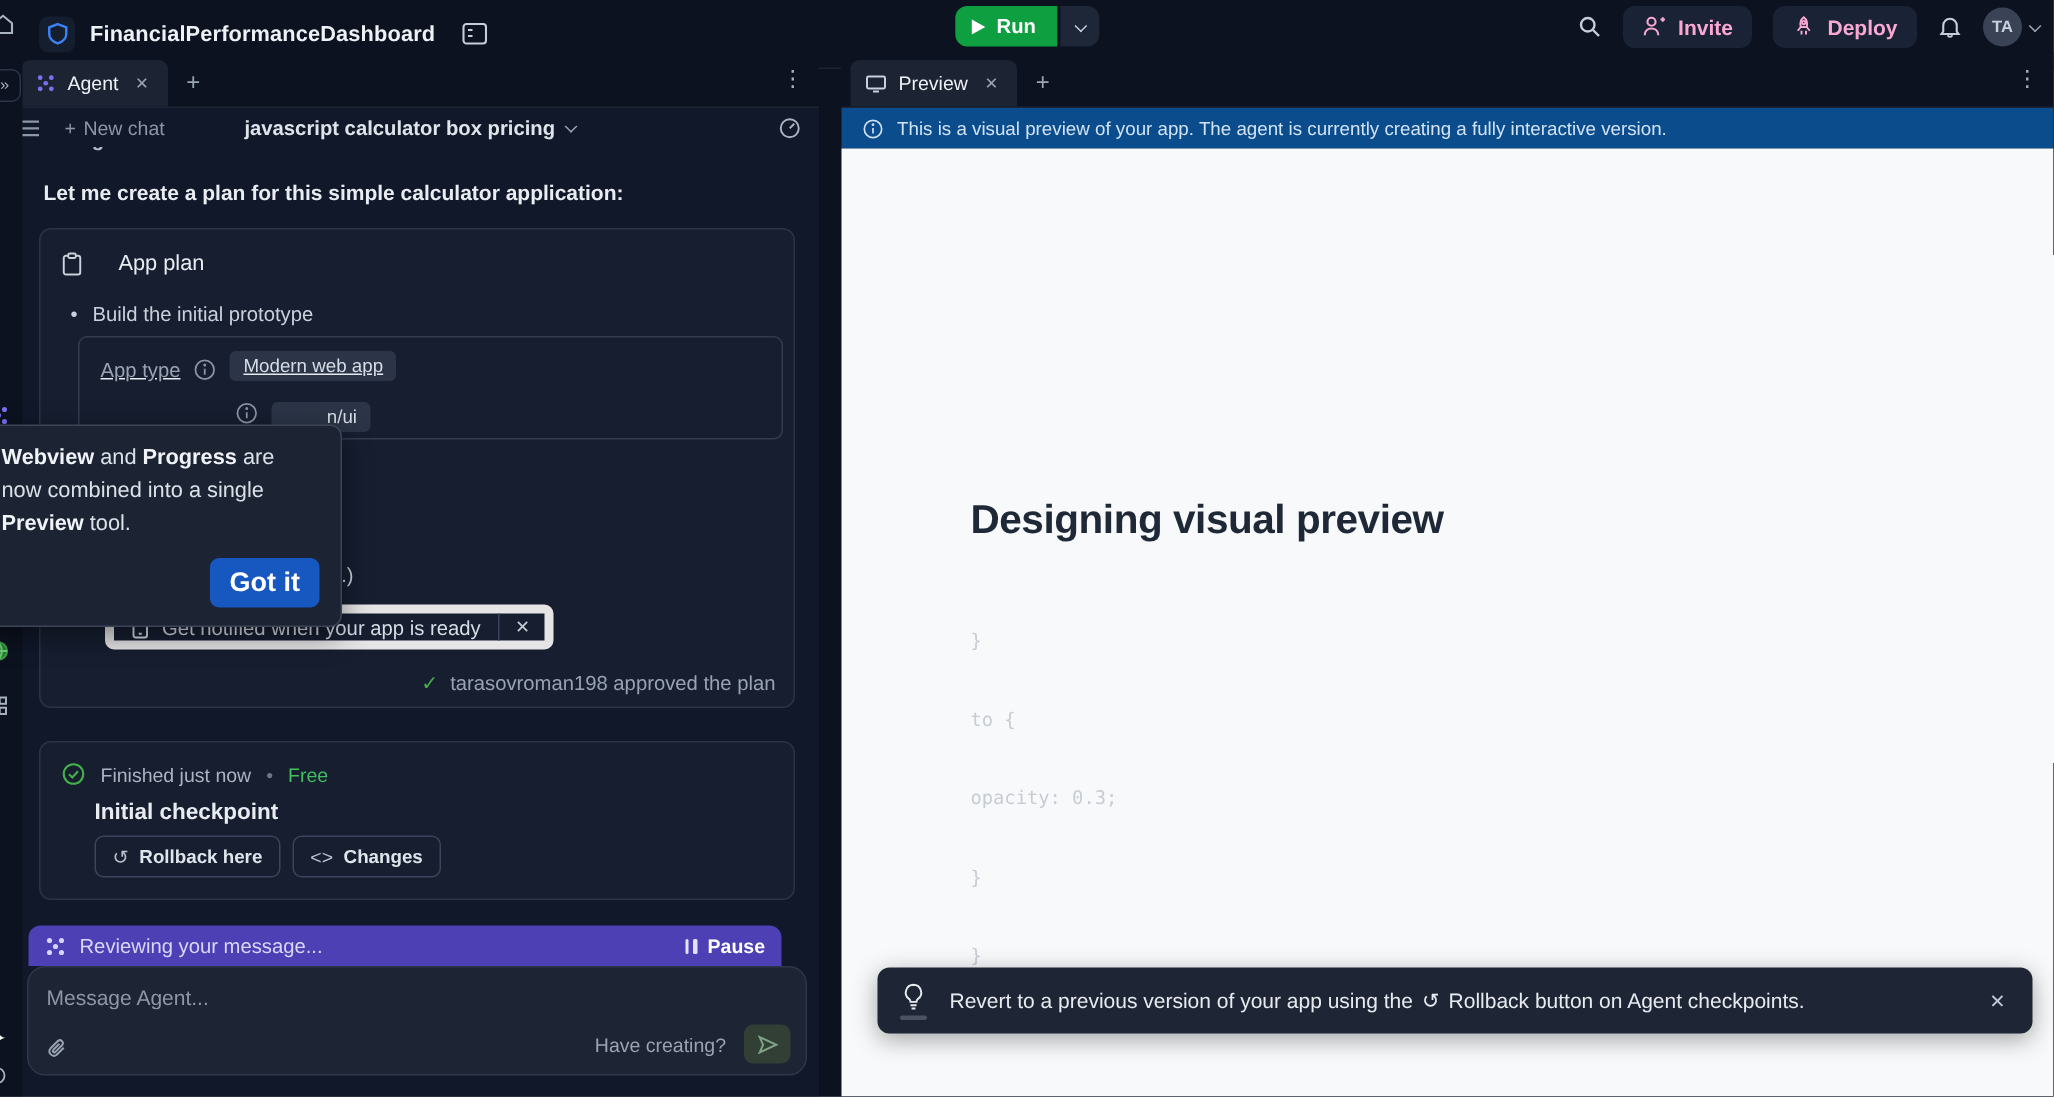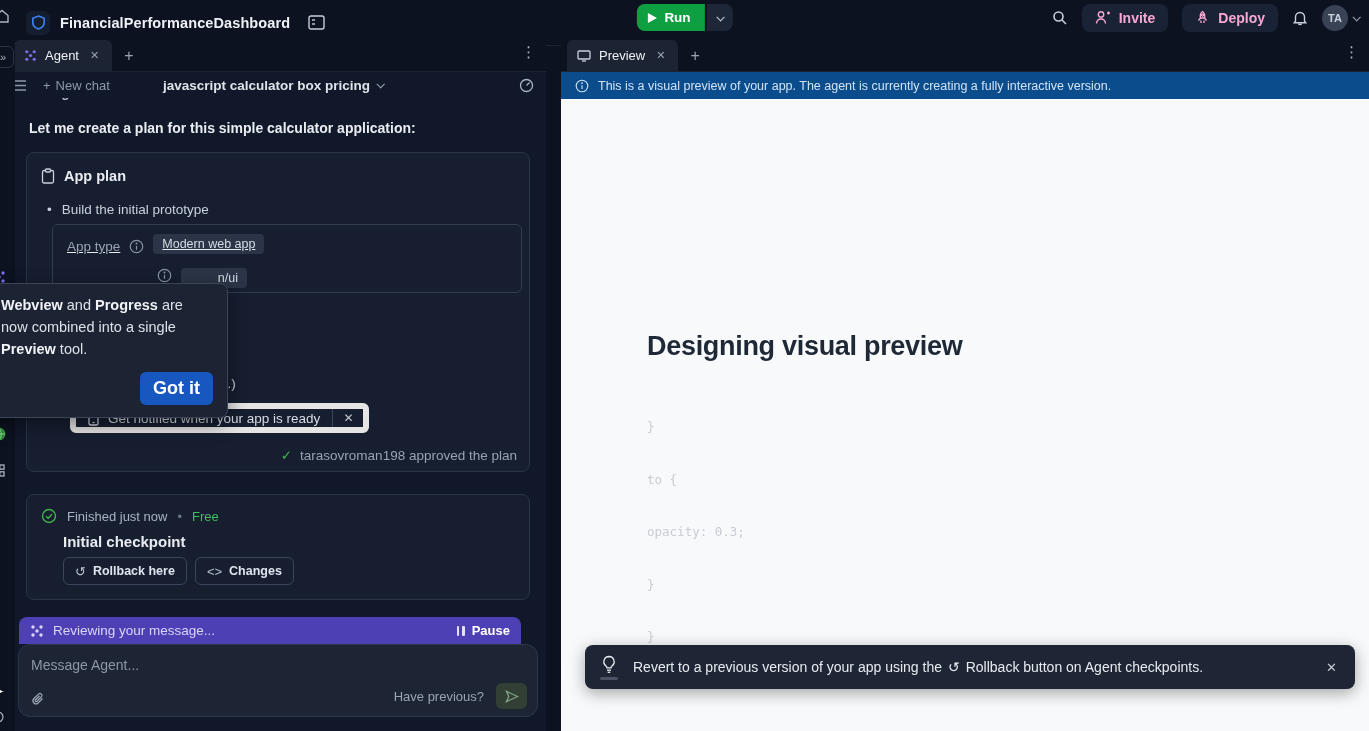--- a/index.html
+++ b/index.html
@@ -64,22 +64,22 @@
 
   .chat-scroll { position:absolute; left:0; top:63px; width:546px; height:519px; overflow:hidden; }
   .clipped-line { position:absolute; left:29px; top:-7px; height:14px; overflow:hidden;
     width:220px; }
   .clipped-line span { display:block; margin-top:-6px; color:#b7bec9; font-size:13.5px; font-weight:bold; }
   .intro { position:absolute; left:29px; top:22px; font-size:14px; font-weight:bold; color:#e9edf2; }
 
   .card { position:absolute; left:26px; width:504px; background:#161e30;
     border:1px solid #2b3447; border-radius:8px; }
   .plan-card { top:54px; height:320px; }
-  .plan-header { position:absolute; left:14px; top:15px; display:flex; align-items:center; gap:9px;
-    font-size:14.5px; font-weight:bold; color:#e9edf2; }
+  .plan-header { position:absolute; left:14px; top:15px; display:flex; align-items:center; gap:24px;
+    font-size:14.5px; font-weight:normal; color:#e9edf2; }
   .plan-bullet { position:absolute; left:20px; top:49px; display:flex; gap:10px; font-size:13.5px;
     color:#c9d1dc; }
   .plan-box { position:absolute; left:25px; top:71px; width:470px; height:69px;
     border:1px solid #323c50; border-radius:6px; }
   .plan-row1 { position:absolute; left:14px; top:9px; display:flex; align-items:flex-end; gap:9px;text-decoration:underline; }
   .plan-label { font-size:13.5px; color:#99a3b2; }
   .info-ic { color:#8a94a4; display:flex; }
   .badge { background:#2b3547; border-radius:4px; padding:3px 9px; font-size:12.5px; color:#d6dde6; }
   .plan-row2 { position:absolute; left:104px; top:43px; display:flex; align-items:flex-start; gap:9px; }
   .badge-frag { min-width:66px; text-align:right; }
@@ -434,21 +434,21 @@
     </div>
 
     <div class="composer">
       <input class="composer-input" placeholder="Message Agent..." style="">
       <span class="clip-icon">
         <svg width="14" height="15" viewBox="0 0 14 15" fill="none" stroke="currentColor" stroke-width="1.3">
             <path d="M11.5 6.5 6.8 11.2a3 3 0 0 1-4.2-4.2L7.7 1.9a2 2 0 0 1 2.8 2.8L5.8 9.4a1 1 0 0 1-1.4-1.4l4.2-4.2"></path>
           </svg>
       </span>
       <div class="composer-right">
-        <span class="feedback">Have previous?</span>
+        <span class="feedback">Have creating?</span>
         <span class="send-btn">
           <svg width="14" height="13" viewBox="0 0 15 14" fill="none" stroke="currentColor" stroke-width="1.4">
               <path d="M1.5 1.5 13.5 7 1.5 12.5 4 7z"></path>
             </svg>
         </span>
       </div>
     </div>
   </div>
 
   <div class="tooltip">

